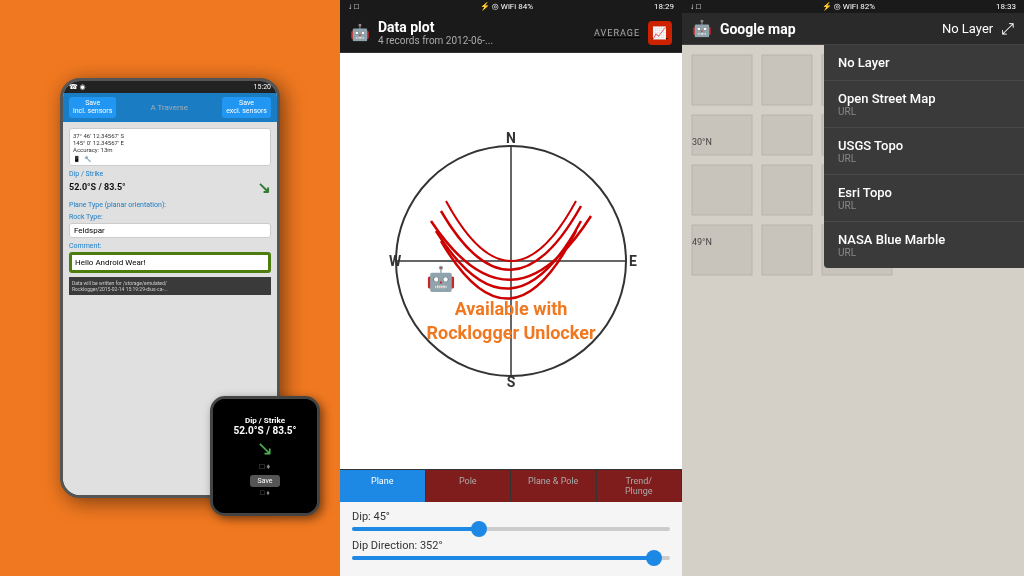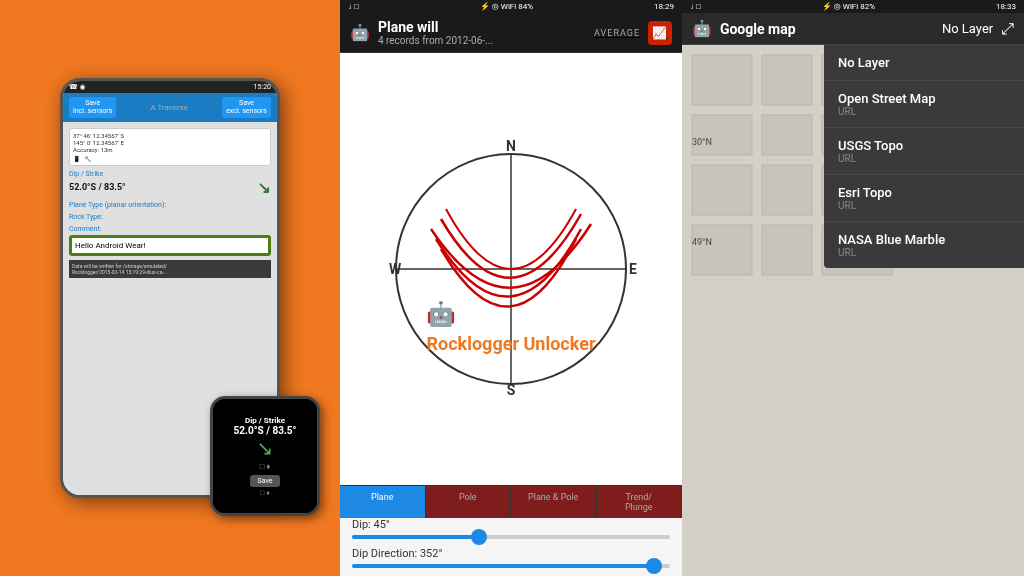--- a/index.html
+++ b/index.html
@@ -320,21 +320,21 @@
     }
 
     .tab-btn.active {
       background: #1e88e5;
       color: white;
     }
 
     
     .dip-controls {
       background: #f5f5f5;
-      padding: 0 12px;
+      padding: 8px 12px;
     }
 
     .dip-row {
       margin-bottom: 8px;
     }
 
     .dip-label {
       font-size: 11px;
       color: #333;
       margin-bottom: 4px;
@@ -481,20 +481,23 @@
 
         <div class="phone-field-label">Dip / Strike</div>
         <div style="display:flex;justify-content:space-between;align-items:center;">
           <div class="phone-field-value">52.0°S / 83.5°</div>
           <div class="phone-arrow">↘</div>
         </div>
 
         <div class="phone-field-label">Plane Type (planar orientation):</div>
 
         <div class="phone-field-label">Rock Type:</div>
+        <div class="phone-input-row">
+          <span class="phone-input-text">Feldspar</span>
+        </div>
 
         <div class="phone-field-label">Comment:</div>
         <div class="comment-area">Hello Android Wear!</div>
 
         <div class="data-info" style="white-space:pre-line;font-size:5px;">Data will be written for /storage/emulated/
 Rocklogger/2015-02-14 15:19:29-dius-ca-...</div>
       </div>
     </div>
   </div>
 
@@ -515,21 +518,21 @@
   <div class="middle-status-bar">
     <span>↓ □</span>
     <span>⚡ ◎ WiFi 84%</span>
     <span>18:29</span>
   </div>
 
   <div class="middle-toolbar">
     <div style="display:flex;align-items:center;gap:8px;">
       <span>🤖</span>
       <div>
-        <div class="middle-toolbar-title">Plane will</div>
+        <div class="middle-toolbar-title">Data plot</div>
         <div class="middle-toolbar-sub">4 records from 2012-06-...</div>
       </div>
     </div>
     <div class="middle-toolbar-right">
       <span class="average-badge">AVERAGE</span>
       <div class="trend-icon">📈</div>
     </div>
   </div>
 
   <div class="stereonet-area">
@@ -550,20 +553,21 @@
       <path d="M 50,90 Q 130,210 210,85" fill="none" stroke="#cc0000" stroke-width="2.5"></path>
       <path d="M 55,100 Q 130,220 200,90" fill="none" stroke="#cc0000" stroke-width="2.5"></path>
       <path d="M 60,110 Q 130,230 195,100" fill="none" stroke="#cc0000" stroke-width="2.5"></path>
       <path d="M 65,70 Q 130,190 195,70" fill="none" stroke="#cc0000" stroke-width="2"></path>
     </svg>
 
     <div class="overlay-text">
       <div style="display:flex;align-items:center;gap:6px;margin-bottom:4px;">
         <span style="font-size:24px;">🤖</span>
       </div>
+      <div class="available-text">Available with</div>
       <div class="available-text">Rocklogger Unlocker</div>
     </div>
   </div>
 
   <div class="bottom-tabs">
     <div class="tab-btn active">Plane</div>
     <div class="tab-btn">Pole</div>
     <div class="tab-btn">Plane &amp; Pole</div>
     <div class="tab-btn" style="white-space:pre-line;">Trend/
 Plunge</div>

